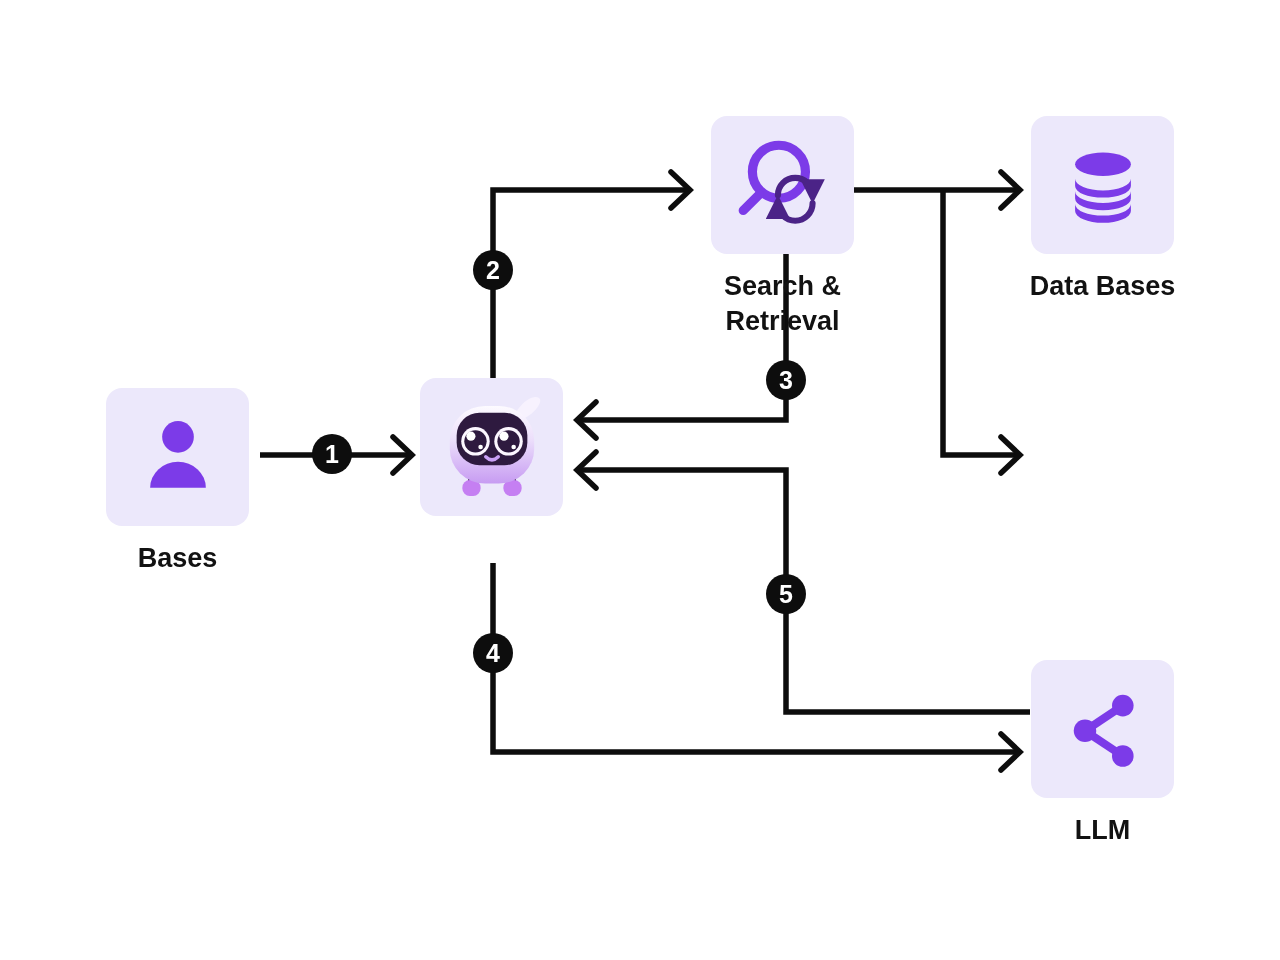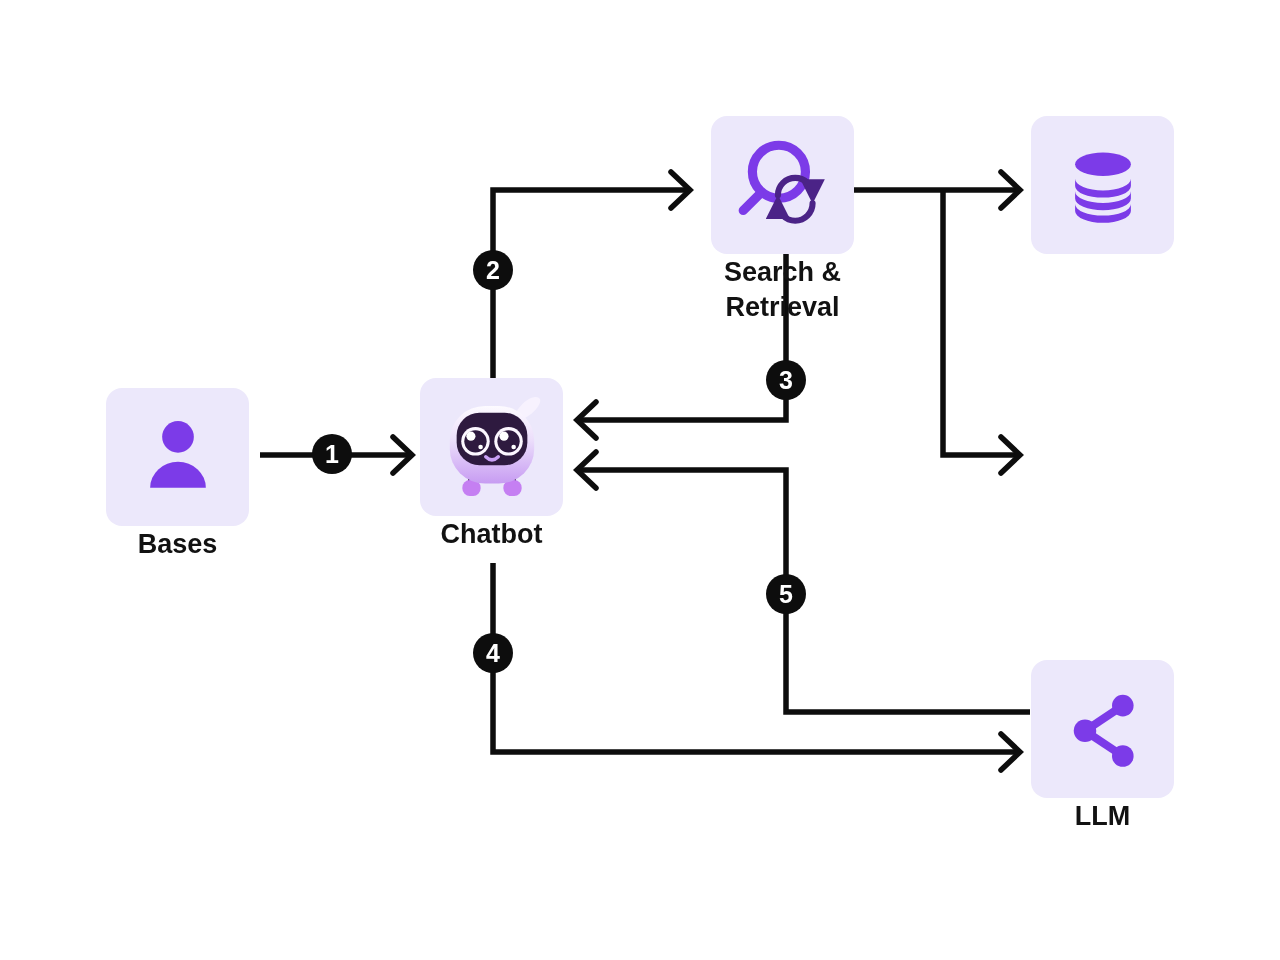--- a/index.html
+++ b/index.html
@@ -19,21 +19,21 @@
   }
   .wires{position:absolute;left:0;top:0;pointer-events:none;}
   .wires path{stroke:var(--line);stroke-width:5.5;fill:none;}
   .wires path.head{stroke-linecap:round;stroke-linejoin:miter;}
   .node{position:absolute;}
   .tile{
     width:143px;height:138px;border-radius:16px;background:var(--node-background);
     display:flex;align-items:center;justify-content:center;
   }
   .node-label{
-    width:241px;margin-left:-49px;margin-top:1px;
+    width:241px;margin-left:-49px;margin-top:15px;
     text-align:center;font-size:27px;font-weight:700;line-height:35px;
     color:var(--label-text);white-space:pre-line;
   }
   #node-user{left:106px;top:388px;}
   #node-chatbot{left:420px;top:378px;}
   #node-search{left:711px;top:116px;}
   #node-databases{left:1031px;top:116px;}
   #node-online{left:1031px;top:370px;}
   #node-llm{left:1031px;top:660px;}
   .badge{
@@ -108,21 +108,20 @@
         <circle cx="35.5" cy="45" r="9.8" fill="#2E1A3F"></circle>
         <circle cx="31.5" cy="40.5" r="4" fill="#FFFFFF"></circle>
         <circle cx="40" cy="50" r="2" fill="#FFFFFF"></circle>
         <circle cx="64.5" cy="45" r="12.5" fill="#FCF7FF"></circle>
         <circle cx="64.5" cy="45" r="9.8" fill="#2E1A3F"></circle>
         <circle cx="60.5" cy="40.5" r="4" fill="#FFFFFF"></circle>
         <circle cx="69" cy="50" r="2" fill="#FFFFFF"></circle>
         <path d="M44.5,58.5 Q50,64 55.5,58.5" stroke="#C9A0F5" stroke-width="3" fill="none" stroke-linecap="round"></path>
       </svg>
     </div>
-    <div class="node-label">Chatbot</div>
   </div>
 
   <div class="node" id="node-search">
     <div class="tile">
       <svg width="102" height="102" viewBox="0 0 100 100">
         <defs>
           <marker id="refArrow" viewBox="0 0 10 10" refX="6.5" refY="5" markerWidth="4" markerHeight="4" orient="auto-start-reverse">
             <path d="M0,0 L10,5 L0,10 z" style="fill:var(--icon-dark-purple)"></path>
           </marker>
         </defs>
@@ -138,20 +137,21 @@
 
   <div class="node" id="node-databases">
     <div class="tile">
       <svg width="90" height="90" viewBox="0 0 100 100">
         <ellipse cx="50" cy="27" rx="31" ry="13" style="fill:var(--icon-purple)"></ellipse>
         <path d="M19,43 A31,13 0 0 0 81,43 L81,51 A31,13 0 0 1 19,51 Z" style="fill:var(--icon-purple)"></path>
         <path d="M19,57 A31,13 0 0 0 81,57 L81,65 A31,13 0 0 1 19,65 Z" style="fill:var(--icon-purple)"></path>
         <path d="M19,71 A31,13 0 0 0 81,71 L81,79 A31,13 0 0 1 19,79 Z" style="fill:var(--icon-purple)"></path>
       </svg>
     </div>
+    <div class="node-label">Data Bases</div>
   </div>
 
 
   <div class="node" id="node-llm">
     <div class="tile">
       <svg width="90" height="90" viewBox="0 0 100 100">
         <g style="stroke:var(--icon-purple)" stroke-width="9">
           <line x1="30" y1="52" x2="72" y2="24"></line>
           <line x1="30" y1="52" x2="72" y2="80"></line>
         </g>

